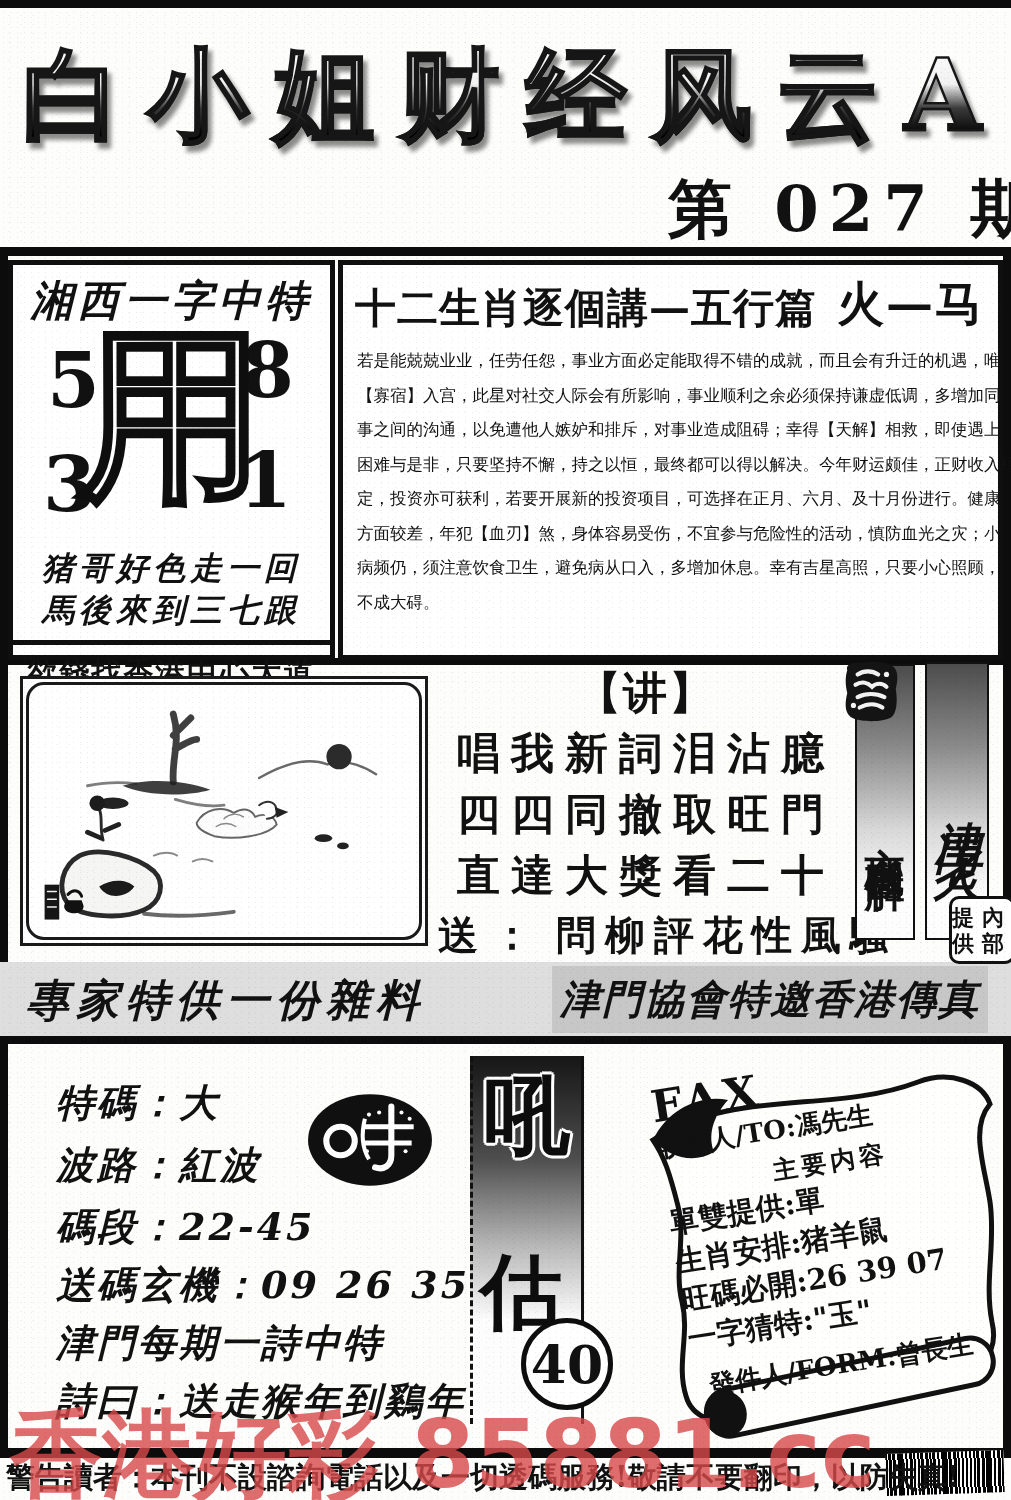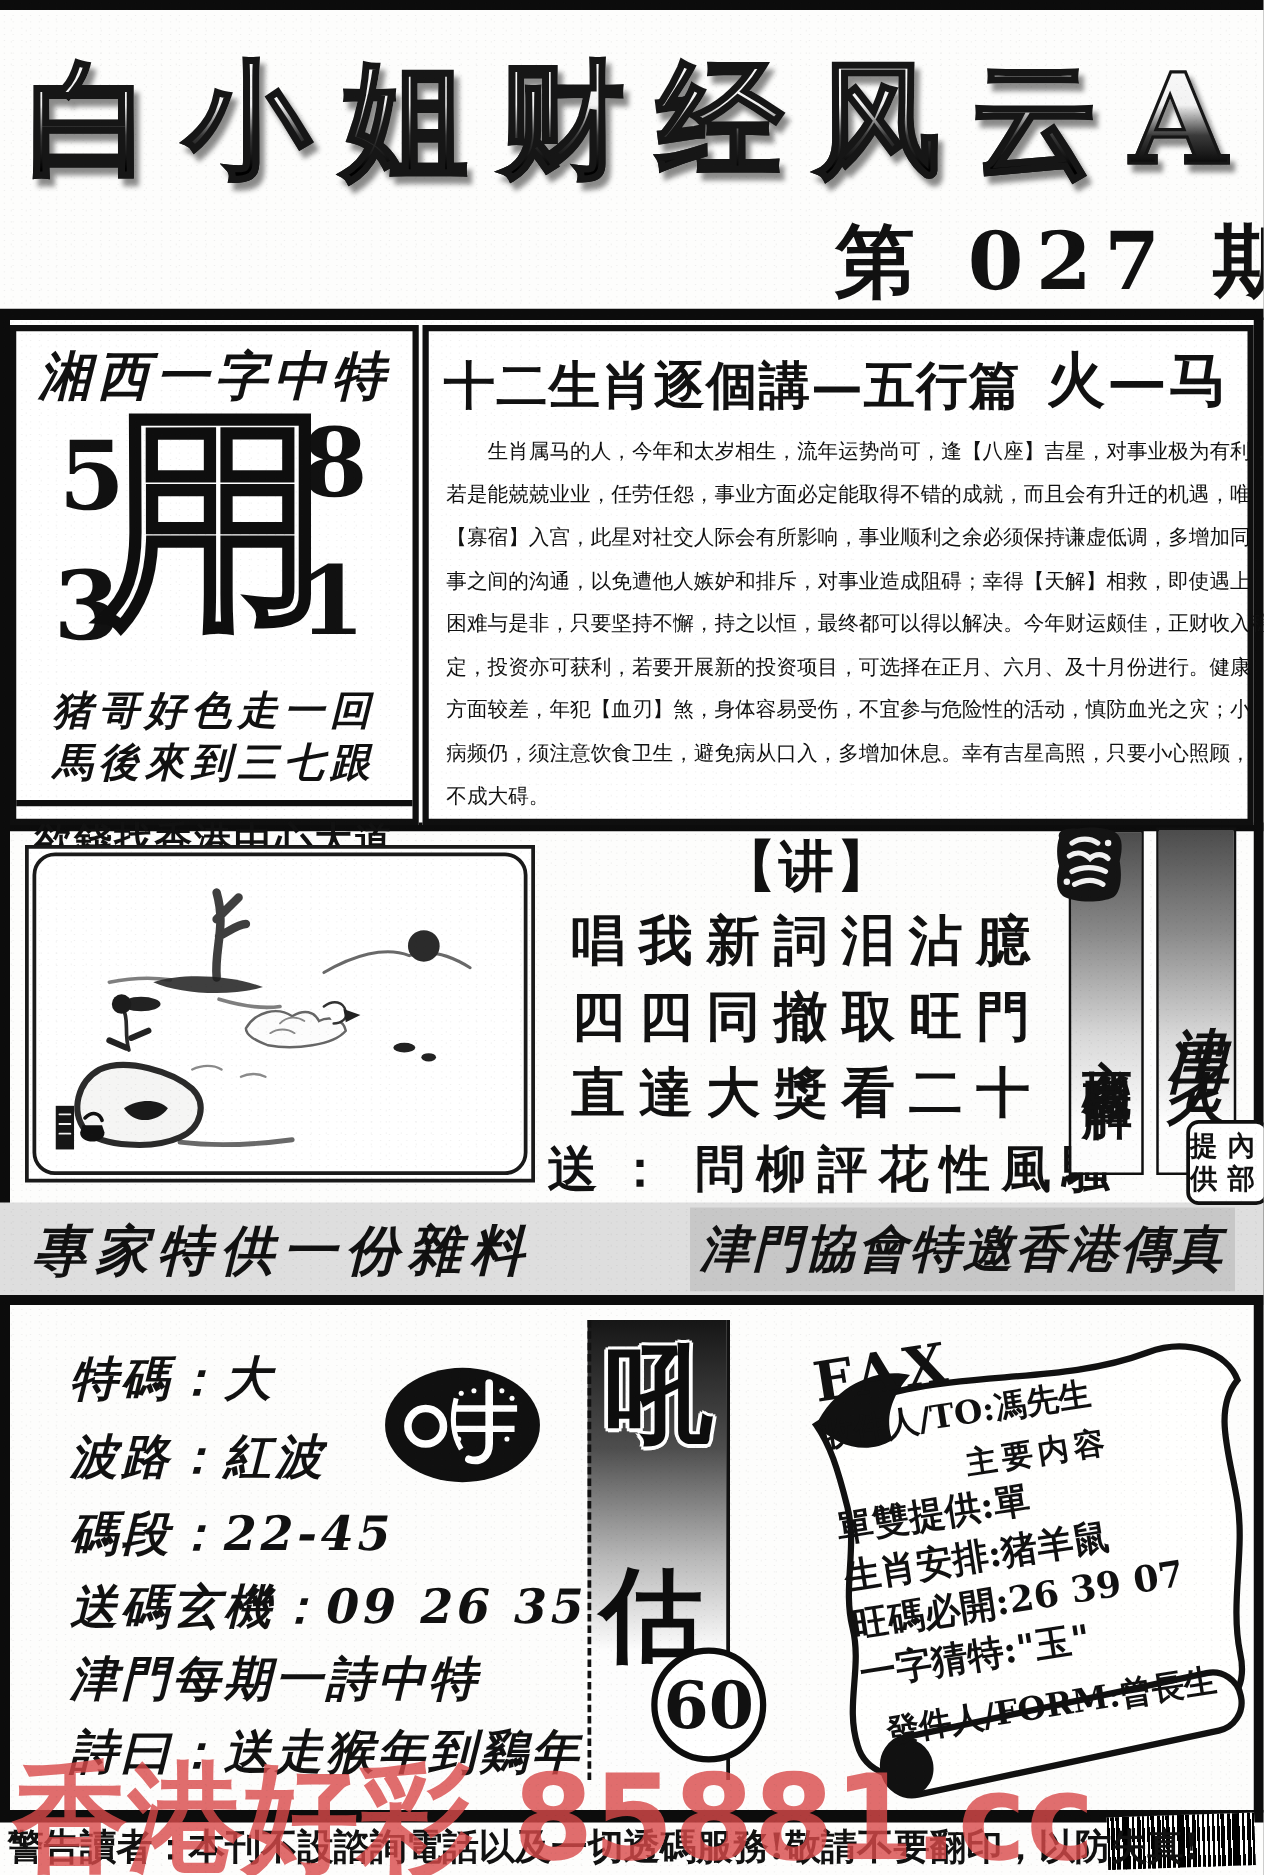--- a/index.html
+++ b/index.html
@@ -125,21 +125,20 @@
     <div class="lb-verse">馬後來到三七跟</div>
     <div class="lb-footer">欲錢找香港中心大道</div>
   </div>
 
   <div class="abs right-box">
     <div class="rb-header">
       <span class="rb-title">十二生肖逐個講—五行篇</span>
       <span class="rb-element">火—马</span>
     </div>
     <div class="rb-body">
-      <div class="rb-line first">生肖属马的人，今年和太岁相生，流年运势尚可，逢【八座】吉星，对事业极为有利，</div>
       <div class="rb-line">若是能兢兢业业，任劳任怨，事业方面必定能取得不错的成就，而且会有升迁的机遇，唯</div>
       <div class="rb-line">【寡宿】入宫，此星对社交人际会有所影响，事业顺利之余必须保持谦虚低调，多增加同</div>
       <div class="rb-line">事之间的沟通，以免遭他人嫉妒和排斥，对事业造成阻碍；幸得【天解】相救，即使遇上</div>
       <div class="rb-line">困难与是非，只要坚持不懈，持之以恒，最终都可以得以解决。今年财运颇佳，正财收入稳</div>
       <div class="rb-line">定，投资亦可获利，若要开展新的投资项目，可选择在正月、六月、及十月份进行。健康</div>
       <div class="rb-line">方面较差，年犯【血刃】煞，身体容易受伤，不宜参与危险性的活动，慎防血光之灾；小</div>
       <div class="rb-line">病频仍，须注意饮食卫生，避免病从口入，多增加休息。幸有吉星高照，只要小心照顾，</div>
       <div class="rb-line short">不成大碍。</div>
     </div>
   </div>
@@ -229,21 +228,21 @@
       <circle cx="94" cy="20" r="2" fill="#fff"></circle>
         <circle cx="102" cy="26" r="2" fill="#fff"></circle>
       <circle cx="60" cy="58" r="2" fill="#fff"></circle>
         <circle cx="98" cy="58" r="2" fill="#fff"></circle>
     </svg>
   </div>
 
   <div class="abs howl">
     <div class="howl-char h-top">吼</div>
     <div class="howl-char h-mid">估</div>
-    <div class="num-circle n40">60</div>
+    <div class="num-circle n40">40</div>
   </div>
 
   <div class="abs scrollbox">
     <svg viewBox="0 0 412 406" width="100%" height="100%">
       <path d="M55,96 C135,44 235,70 320,38 C352,26 384,38 392,60 C372,84 386,120 392,158 C398,198 386,238 394,278 C399,300 392,316 376,322 L150,376 C118,382 94,374 88,352 C78,320 92,290 84,258 C76,226 88,194 80,162 C72,130 66,112 55,96 Z" fill="#fffffe" stroke="#111" stroke-width="5"></path>
       <path d="M55,96 C70,64 104,50 130,56 C114,74 110,92 116,108 C96,120 72,114 55,96 Z" fill="#111"></path>
       <g transform="rotate(-12 250 344)">
         <rect x="106" y="320" width="292" height="47" rx="23" fill="#fffffe" stroke="#111" stroke-width="5"></rect>
         <ellipse cx="125" cy="344" rx="21" ry="23" fill="#111"></ellipse>
       </g>

